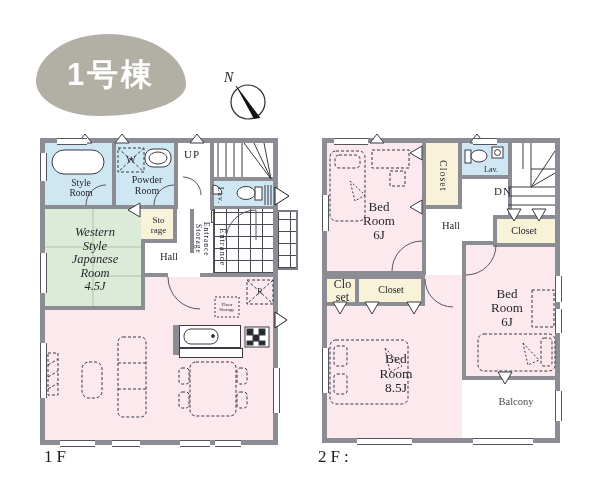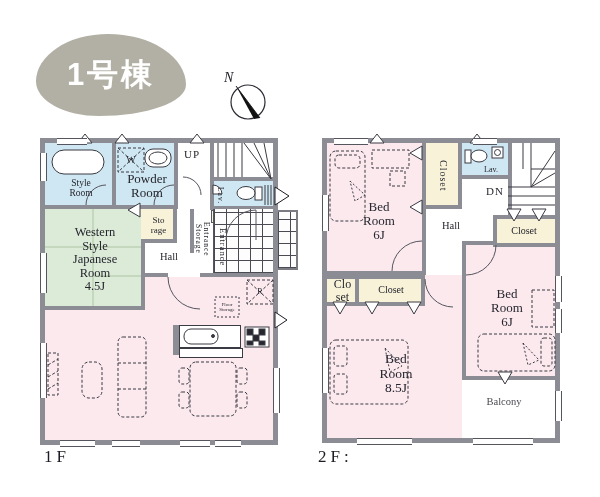--- a/index.html
+++ b/index.html
@@ -161,27 +161,27 @@
         </g>
         <g fill="#fff" stroke="#1c1c24">
           <polygon points="230,44 244,53 230,62"></polygon>
           <polygon points="230,169 242,177 230,185"></polygon>
         </g>
       </g>
     </svg>
 
     <div class="lbl" style="left:8px;top:32px;width:56px;height:26px;font-size:9.5px;">Style
 Room</div>
-    <div class="lbl" style="left:76px;top:30px;width:52px;height:26px;font-size:13px;">Powder
+    <div class="lbl" style="left:76px;top:30px;width:52px;height:26px;font-size:10px;">Powder
 Room</div>
     <div class="lbl" style="left:133px;top:5px;width:28px;height:14px;font-size:11px;letter-spacing:1px;">UP</div>
     <div class="lbl vtext" style="left:168px;top:40px;width:14px;height:26px;font-size:7.5px;">Lav.</div>
     <div class="lbl" style="left:98px;top:69px;width:31px;height:28px;font-size:9px;">Sto
 rage</div>
-    <div class="lbl" style="left:4px;top:84px;width:92px;height:66px;font-size:12.5px;">Western
+    <div class="lbl" style="left:4px;top:84px;width:92px;height:66px;font-size:12.5px;font-style:italic;">Western
 Style
 Japanese
 Room
 4.5J</div>
     <div class="lbl vtext" style="left:148px;top:67px;width:17px;height:58px;font-size:7.5px;">Entrance
 Storage</div>
     <div class="lbl vtext" style="left:171px;top:84px;width:13px;height:40px;font-size:8.5px;">Entrance</div>
     <div class="lbl" style="left:103px;top:106px;width:42px;height:15px;font-size:10.5px;">Hall</div>
     <div class="lbl" style="left:170px;top:156px;width:24px;height:16px;font-size:5px;">Floor
 Storage</div>
@@ -276,33 +276,33 @@
             <polygon points="143,0 150,-9 157,0"></polygon>
         </g>
       </g>
     </svg>
 
     <div class="lbl" style="left:28px;top:52px;width:48px;height:52px;font-size:13px;">Bed
 Room
 6J</div>
     <div class="lbl vtext" style="left:105px;top:8px;width:22px;height:50px;font-size:10px;">Closet</div>
     <div class="lbl" style="left:150px;top:21px;width:28px;height:12px;font-size:8px;">Lav.</div>
-    <div class="lbl" style="left:156px;top:42px;width:24px;height:13px;font-size:11px;letter-spacing:1px;">DN</div>
+    <div class="lbl" style="left:164px;top:42px;width:24px;height:13px;font-size:11px;letter-spacing:1px;">DN</div>
     <div class="lbl" style="left:102px;top:75px;width:44px;height:15px;font-size:10.5px;">Hall</div>
     <div class="lbl" style="left:172px;top:78px;width:50px;height:20px;font-size:10px;">Closet</div>
     <div class="lbl" style="left:3px;top:135px;width:25px;height:25px;font-size:12px;">Clo
 set</div>
     <div class="lbl" style="left:38px;top:138px;width:52px;height:18px;font-size:10px;">Closet</div>
     <div class="lbl" style="left:152px;top:140px;width:56px;height:50px;font-size:13px;">Bed
 Room
 6J</div>
     <div class="lbl" style="left:38px;top:204px;width:62px;height:54px;font-size:13.5px;">Bed
 Room
 8.5J</div>
-    <div class="lbl" style="left:144px;top:252px;width:66px;height:14px;font-size:10.5px;color:#4a4a52;">Balcony</div>
+    <div class="lbl" style="left:156px;top:252px;width:66px;height:14px;font-size:10.5px;color:#4a4a52;">Balcony</div>
 
     <div class="win h" style="left:7px;top:-5px;width:34px;height:5px;"></div>
     <div class="win h" style="left:146px;top:-5px;width:24px;height:5px;"></div>
     <div class="win v" style="left:-5px;top:52px;width:5px;height:36px;"></div>
     <div class="win v" style="left:-5px;top:205px;width:5px;height:45px;"></div>
     <div class="win v" style="left:228px;top:133px;width:5px;height:26px;"></div>
     <div class="win v" style="left:228px;top:166px;width:5px;height:24px;"></div>
     <div class="win v" style="left:228px;top:248px;width:5px;height:30px;"></div>
     <div class="win h" style="left:30px;top:295px;width:55px;height:5px;"></div>
     <div class="win h" style="left:146px;top:295px;width:60px;height:5px;"></div>

